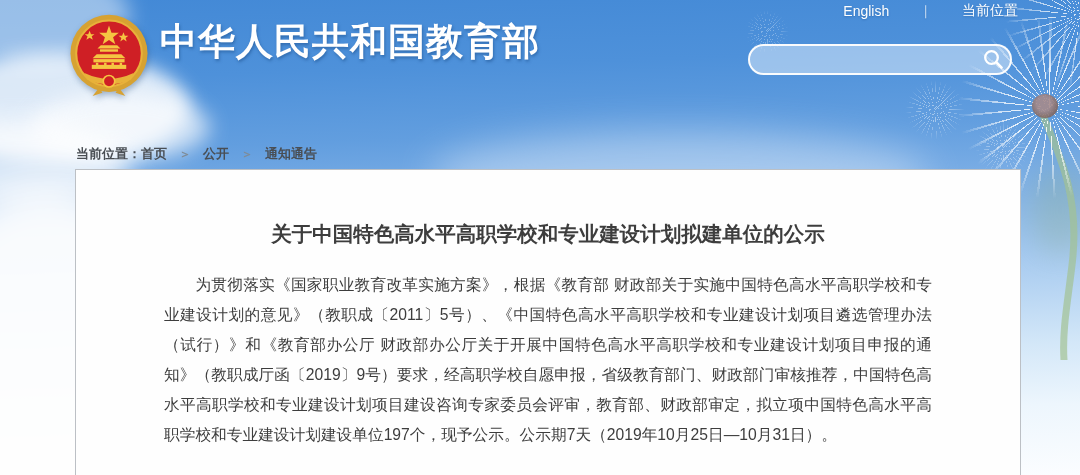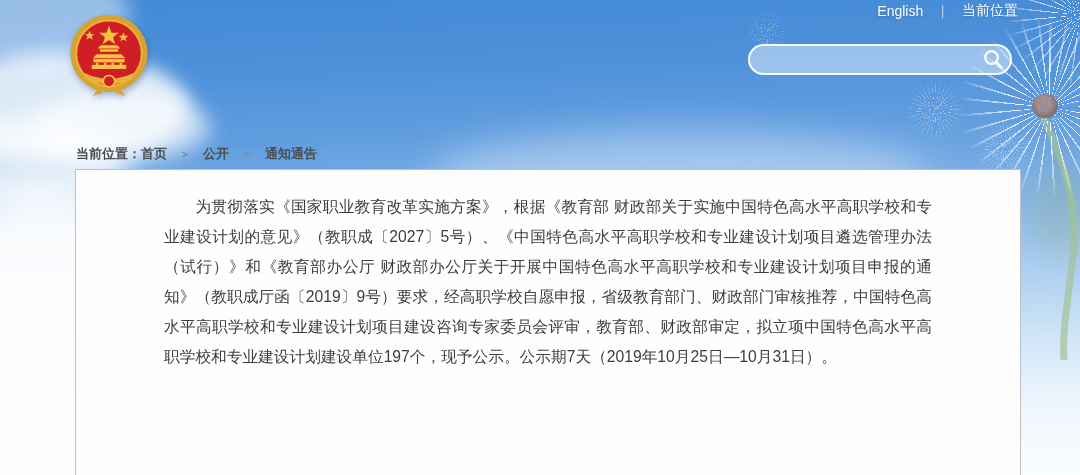--- a/index.html
+++ b/index.html
@@ -33,21 +33,21 @@
     background:#8fae85;opacity:.28;filter:blur(14px);pointer-events:none;}
 
   .brand{position:absolute;left:68px;top:12px;display:flex;align-items:flex-start;cursor:pointer;}
   .emblem{width:82px;height:86px;filter:drop-shadow(1px 3px 3px rgba(20,60,110,.35));}
   .brand-text{margin-left:10px;margin-top:8px;}
   .site-title{font-size:37px;font-weight:bold;color:#ffffff;letter-spacing:1px;line-height:44px;
     text-shadow:1px 2px 3px rgba(25,75,135,.5);}
   .site-subtitle{font-size:13.5px;font-weight:bold;color:#ffffff;letter-spacing:.2px;margin-top:2px;
     text-shadow:1px 1px 2px rgba(25,75,135,.45);}
 
-  .top-links{position:absolute;top:2px;right:62px;display:flex;align-items:center;gap:13px;
+  .top-links{position:absolute;top:2px;right:62px;display:flex;align-items:center;gap:30px;
     font-size:14px;color:#ffffff;text-shadow:0 1px 2px rgba(25,75,135,.4);}
   .top-links a{color:#ffffff;text-decoration:none;cursor:pointer;}
   .top-links .sep{opacity:.85;font-size:13px;}
 
   .search{position:absolute;left:748px;top:44px;width:264px;height:31px;box-sizing:border-box;
     border:2px solid rgba(255,255,255,.95);border-radius:17px;
     background:rgba(230,242,253,.5);display:flex;align-items:center;}
   .search input{flex:1;height:100%;border:none;outline:none;background:transparent;
     padding:0 12px;font-size:14px;color:#2a5a8c;}
   .search-btn{width:34px;height:27px;display:flex;align-items:center;justify-content:center;cursor:pointer;}
@@ -104,20 +104,21 @@
     <rect x="44" y="61.5" width="3" height="3" fill="#f5c542"></rect>
     <rect x="53" y="61.5" width="3" height="3" fill="#f5c542"></rect>
     <rect x="63" y="61.5" width="3" height="3" fill="#f5c542"></rect>
 
     <path d="M20 74 Q50 88 80 74 L77 82 Q50 94 23 82 Z" fill="#e8b23a"></path>
     <circle cx="50" cy="84" r="7" fill="#cf1f25" stroke="#f5c542" stroke-width="2"></circle>
     <path d="M38 92 L30 102 L42 98 Z" fill="#d7a232"></path>
     <path d="M62 92 L70 102 L58 98 Z" fill="#d7a232"></path>
   </svg>
   <div class="brand-text">
+    <div class="site-title">中华人民共和国教育部</div>
   </div>
 </div>
 
 <div class="top-links">
   <a>English</a>
   <span class="sep">｜</span>
   <a>当前位置</a>
 </div>
 
 <div class="search">
@@ -133,16 +134,17 @@
 <div class="breadcrumb">
   <span>当前位置：</span>
   <a>首页</a>
   <span class="bc-sep">＞</span>
   <a>公开</a>
   <span class="bc-sep">＞</span>
   <a>通知通告</a>
 </div>
 
 <div class="panel">
+  <h1 class="article-title">关于中国特色高水平高职学校和专业建设计划拟建单位的公示</h1>
   <div class="article-body">
-    <p>为贯彻落实《国家职业教育改革实施方案》，根据《教育部 财政部关于实施中国特色高水平高职学校和专业建设计划的意见》（教职成〔2027〕5号）、《中国特色高水平高职学校和专业建设计划项目遴选管理办法（试行）》和《教育部办公厅 财政部办公厅关于开展中国特色高水平高职学校和专业建设计划项目申报的通知》（教职成厅函〔2019〕9号）要求，经高职学校自愿申报，省级教育部门、财政部门审核推荐，中国特色高水平高职学校和专业建设计划项目建设咨询专家委员会评审，教育部、财政部审定，拟立项中国特色高水平高职学校和专业建设计划建设单位197个，现予公示。公示期7天（2019年10月25日—10月31日）。</p>
+    <p>为贯彻落实《国家职业教育改革实施方案》，根据《教育部 财政部关于实施中国特色高水平高职学校和专业建设计划的意见》（教职成〔2011〕5号）、《中国特色高水平高职学校和专业建设计划项目遴选管理办法（试行）》和《教育部办公厅 财政部办公厅关于开展中国特色高水平高职学校和专业建设计划项目申报的通知》（教职成厅函〔2019〕9号）要求，经高职学校自愿申报，省级教育部门、财政部门审核推荐，中国特色高水平高职学校和专业建设计划项目建设咨询专家委员会评审，教育部、财政部审定，拟立项中国特色高水平高职学校和专业建设计划建设单位197个，现予公示。公示期7天（2019年10月25日—10月31日）。</p>
   </div>
 </div>
 
 </body></html>

